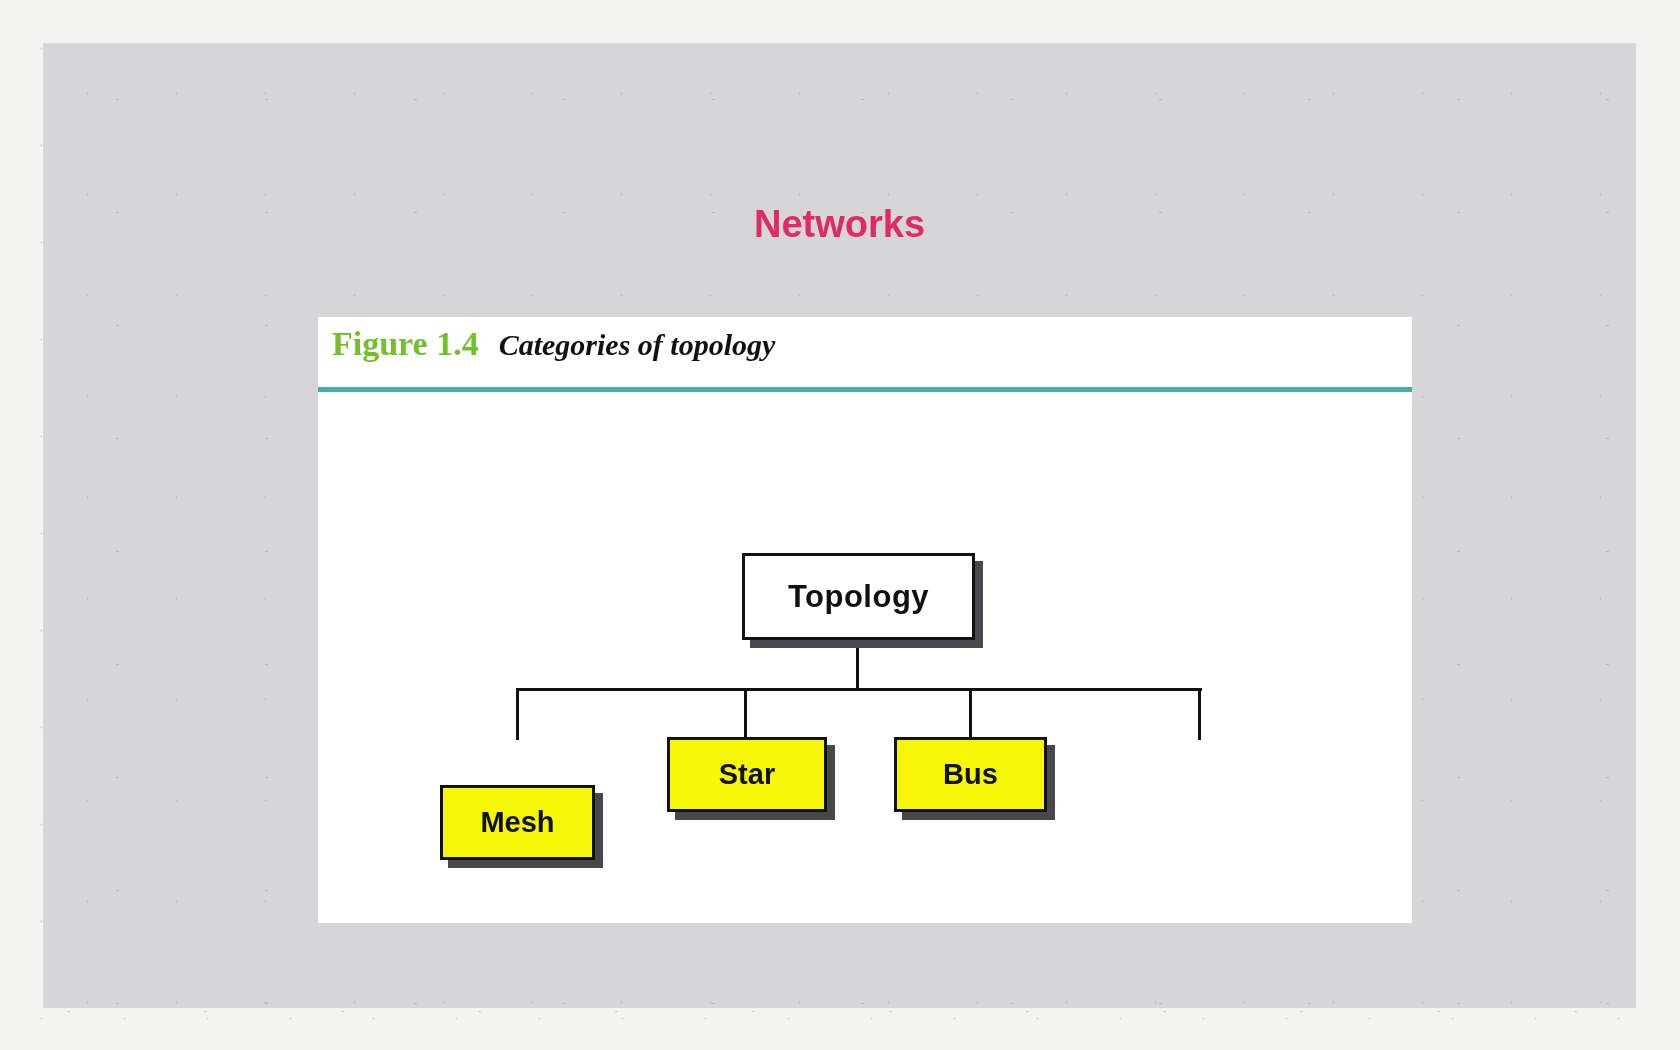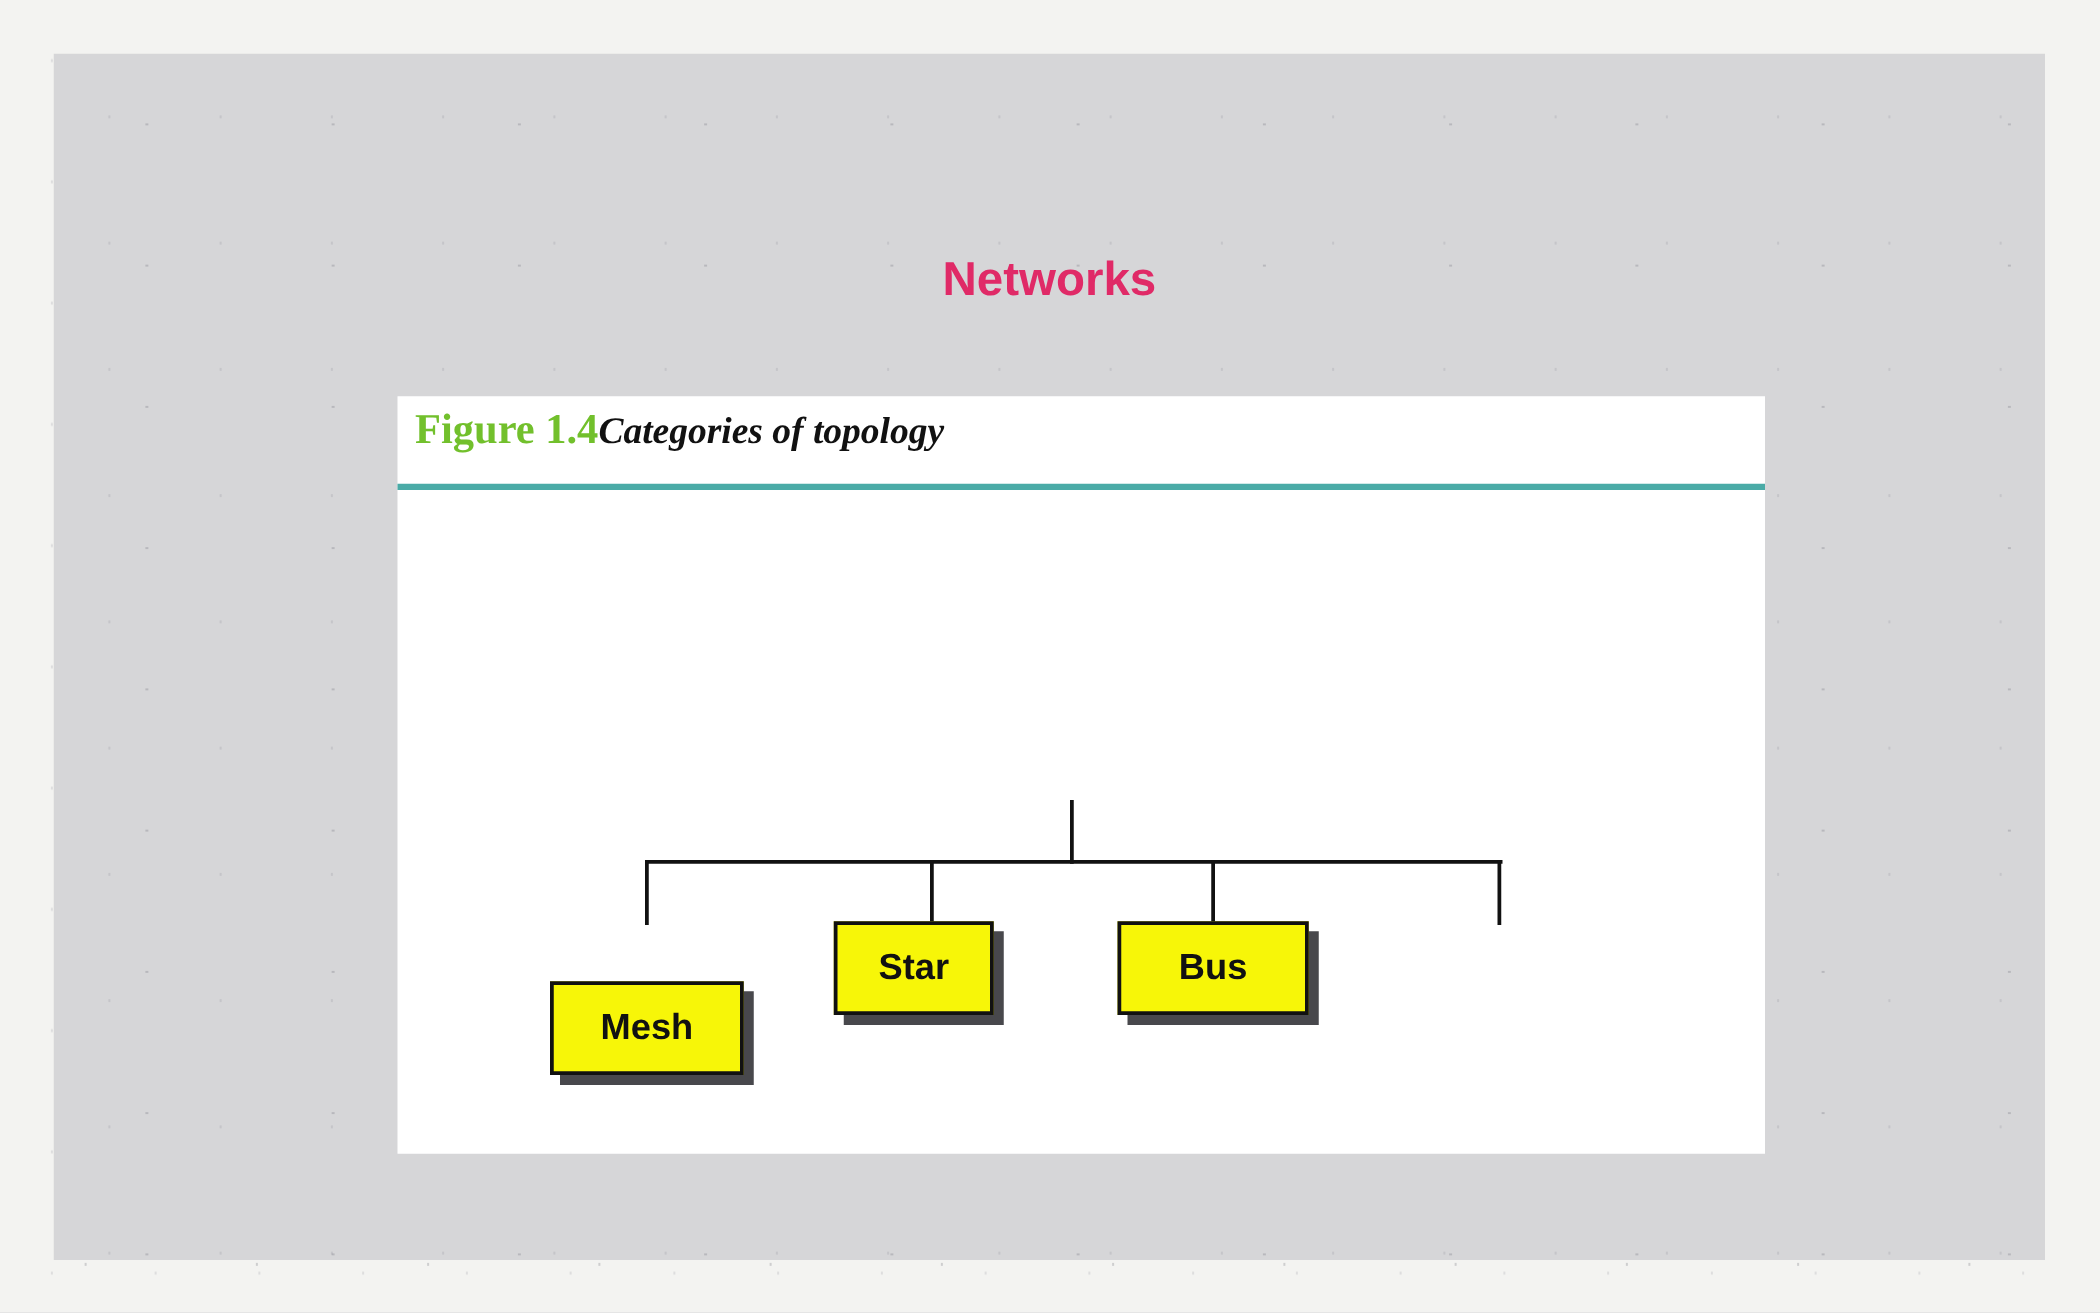--- a/index.html
+++ b/index.html
@@ -62,20 +62,21 @@
     font-weight: 700;
     font-size: 34px;
     color: #72c02c;
   }
   .figure-caption {
     font-family: "Liberation Serif", serif;
     font-weight: 700;
     font-style: italic;
     font-size: 30px;
     color: #111111;
+    margin-left: 20px;
   }
   .teal-rule {
     position: absolute;
     left: 0; top: 70px;
     width: 1094px; height: 5px;
     background: #4aaba7;
   }
   .node {
     position: absolute;
     border: 3px solid #111111;
@@ -93,21 +94,21 @@
     font-size: 31px;
     letter-spacing: 0.5px;
   }
   .node-leaf {
     top: 420px;
     width: 155px; height: 75px;
     background: #f7f608;
     font-size: 29px;
   }
   .leaf-0 { left: 122px; margin-top: 48px; }
-  .leaf-1 { left: 349px; width: 128px; }
+  .leaf-1 { left: 349px; width: 160px; }
   .leaf-2 { left: 576px; width: 153px; }
   .leaf-3 { left: 804px; }
   .conn { position: absolute; background: #111111; }
   .conn-root-v { left: 538px; top: 323px; width: 3px; height: 51px; }
   .conn-h      { left: 198px; top: 371px; width: 686px; height: 3px; }
   .conn-drop   { top: 371px; width: 3px; height: 52px; }
   .drop-0 { left: 198px; }
   .drop-1 { left: 426px; }
   .drop-2 { left: 651px; }
   .drop-3 { left: 880px; }
@@ -128,20 +129,23 @@
 
     <div class="teal-rule"></div>
 
     <div class="conn conn-root-v"></div>
     <div class="conn conn-h"></div>
     <div class="conn conn-drop drop-0"></div>
     <div class="conn conn-drop drop-1"></div>
     <div class="conn conn-drop drop-2"></div>
     <div class="conn conn-drop drop-3"></div>
 
+    <div class="node node-root">
+      <span>Topology</span>
+    </div>
 
     <div class="node node-leaf leaf-0">
       <span>Mesh</span>
     </div>
     <div class="node node-leaf leaf-1">
       <span>Star</span>
     </div>
     <div class="node node-leaf leaf-2">
       <span>Bus</span>
     </div>

